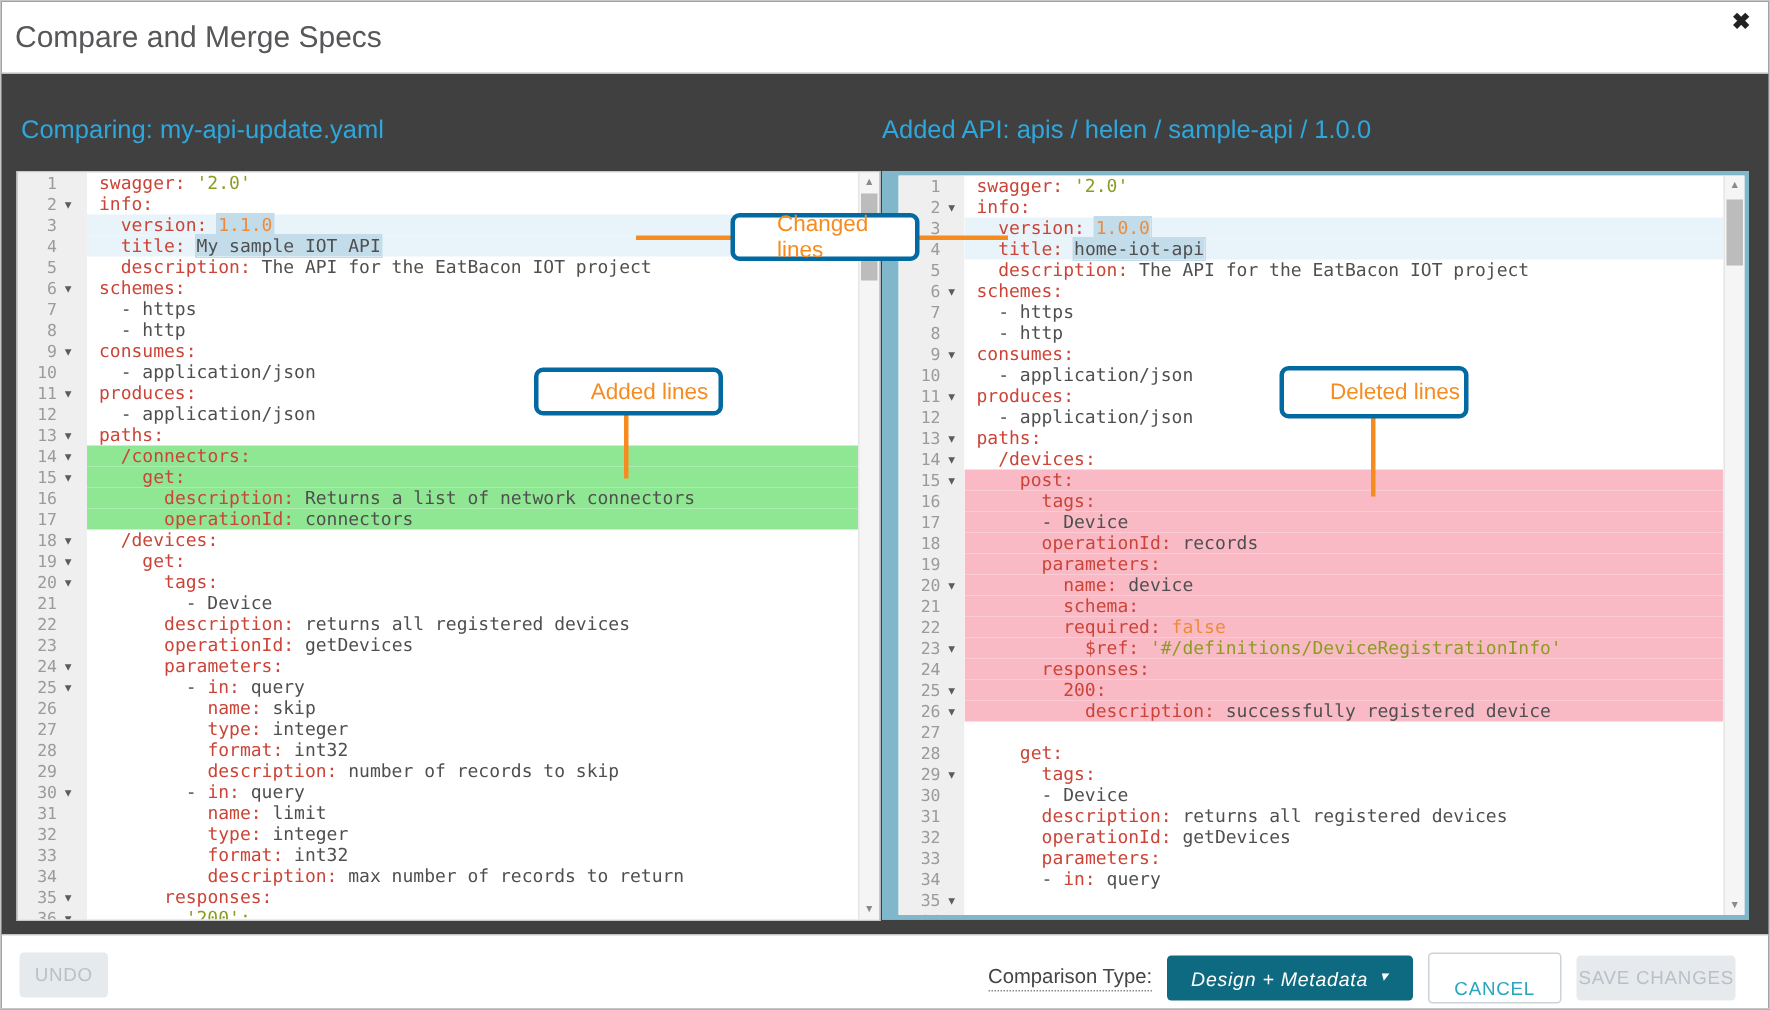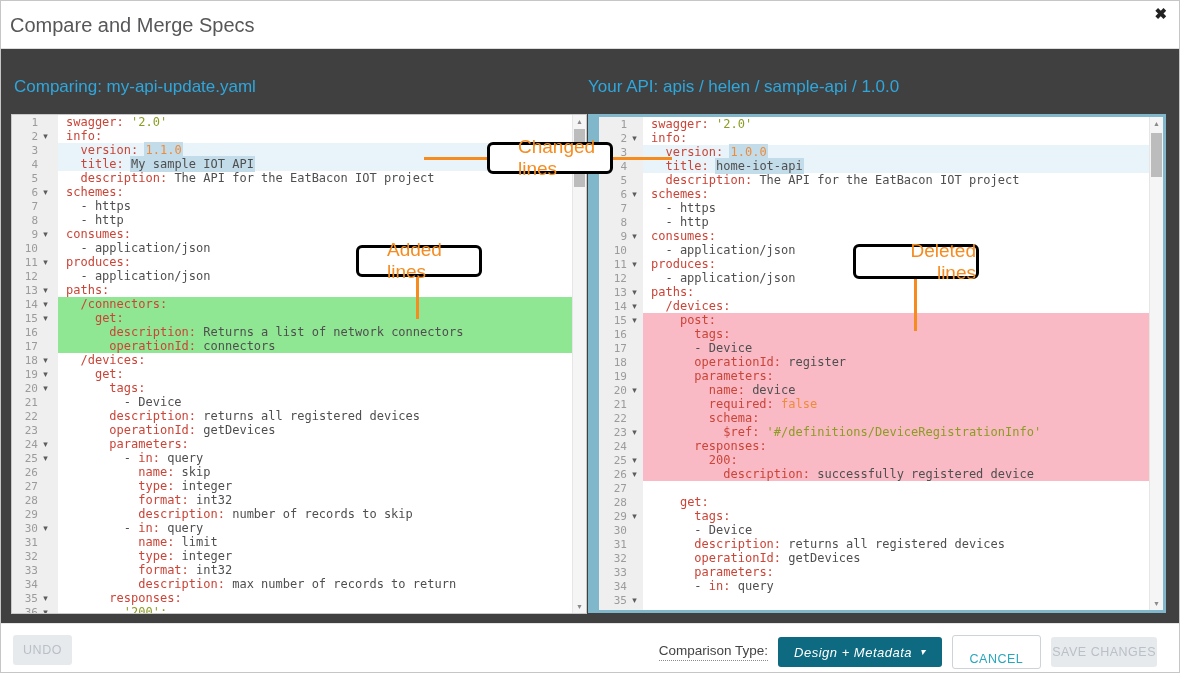--- a/index.html
+++ b/index.html
@@ -51,22 +51,22 @@
   
   .vscroll { flex:0 0 14px; position:relative; background:#f5f5f5; border-left:1px solid #e6e6e6; }
   .sb-arrow { position:absolute; left:0; width:13px; height:13px; text-align:center;
               font-size:7px; line-height:13px; color:#8a8a8a; cursor:pointer; }
   .sb-up { top:0; } .sb-down { bottom:0; }
   .sb-thumb { position:absolute; left:1px; width:11px; background:#bcbcbc; cursor:pointer; }
   #left-panel  .sb-thumb { top:14px; height:58px; }
   #right-panel .sb-thumb { top:16px; height:44px; }
 
   
-  .callout { position:absolute; background:#fff; border:3px solid #000000; border-radius:6px;
-             color:#f68b1f; font-size:19px; display:flex; align-items:center;
+  .callout { position:absolute; background:#fff; border:3px solid #0369a1; border-radius:6px;
+             color:#f68b1f; font-size:15px; display:flex; align-items:center;
              justify-content:center; z-index:6;padding-left:28px; }
   #callout-changed { left:486px; top:141px; width:126px; height:32px; }
   #callout-added   { left:355px; top:244px; width:126px; height:32px; }
   #callout-deleted { left:852px; top:243px; width:126px; height:35px;text-align:right; }
   .conn { position:absolute; background:#f68b1f; z-index:5; }
   #conn-changed-l { left:423px; top:156px; width:64px; height:3px; }
   #conn-changed-r { left:611px; top:156px; width:60px; height:3px; }
   #conn-added     { left:415px; top:275px; width:3px;  height:43px; }
   #conn-deleted   { left:913px; top:277px; width:3px;  height:53px; }
 
@@ -91,21 +91,21 @@
 <body>
 
 <div class="dialog">
 
   <div class="dlg-header">
     <div class="dlg-title">Compare and Merge Specs</div>
     <div class="close-btn">✖</div>
   </div>
 
   <div class="sub-label sub-left">Comparing: my-api-update.yaml</div>
-  <div class="sub-label sub-right">Your API: apis / helen / sample-api / 1.0.0</div>
+  <div class="sub-label sub-right">Added API: apis / helen / sample-api / 1.0.0</div>
 
   <div class="panel" id="left-panel">
     <div class="gutter">
         <div class="grow">
           <span class="lnum">1</span>
           <span class="fold"></span>
         </div>
         <div class="grow">
           <span class="lnum">2</span>
           <span class="fold">▾</span>
@@ -450,25 +450,25 @@
         <div class="crow"><span class="tk-t">  - http</span></div>
         <div class="crow"><span class="tk-k">consumes:</span></div>
         <div class="crow"><span class="tk-t">  - application/json</span></div>
         <div class="crow"><span class="tk-k">produces:</span></div>
         <div class="crow"><span class="tk-t">  - application/json</span></div>
         <div class="crow"><span class="tk-k">paths:</span></div>
         <div class="crow"><span class="tk-t">  </span><span class="tk-k">/devices:</span></div>
         <div class="crow bg-d"><span class="tk-t">    </span><span class="tk-k">post:</span></div>
         <div class="crow bg-d"><span class="tk-t">      </span><span class="tk-k">tags:</span></div>
         <div class="crow bg-d"><span class="tk-t">      - Device</span></div>
-        <div class="crow bg-d"><span class="tk-t">      </span><span class="tk-k">operationId:</span><span class="tk-t"> register</span></div>
+        <div class="crow bg-d"><span class="tk-t">      </span><span class="tk-k">operationId:</span><span class="tk-t"> records</span></div>
         <div class="crow bg-d"><span class="tk-t">      </span><span class="tk-k">parameters:</span></div>
         <div class="crow bg-d"><span class="tk-t">        </span><span class="tk-k">name:</span><span class="tk-t"> device</span></div>
+        <div class="crow bg-d"><span class="tk-t">        </span><span class="tk-k">schema:</span></div>
         <div class="crow bg-d"><span class="tk-t">        </span><span class="tk-k">required:</span><span class="tk-n"> false</span></div>
-        <div class="crow bg-d"><span class="tk-t">        </span><span class="tk-k">schema:</span></div>
         <div class="crow bg-d"><span class="tk-t">          </span><span class="tk-k">$ref:</span><span class="tk-s"> '#/definitions/DeviceRegistrationInfo'</span></div>
         <div class="crow bg-d"><span class="tk-t">      </span><span class="tk-k">responses:</span></div>
         <div class="crow bg-d"><span class="tk-t">        </span><span class="tk-k">200:</span></div>
         <div class="crow bg-d"><span class="tk-t">          </span><span class="tk-k">description:</span><span class="tk-t"> successfully registered device</span></div>
         <div class="crow"></div>
         <div class="crow"><span class="tk-t">    </span><span class="tk-k">get:</span></div>
         <div class="crow"><span class="tk-t">      </span><span class="tk-k">tags:</span></div>
         <div class="crow"><span class="tk-t">      - Device</span></div>
         <div class="crow"><span class="tk-t">      </span><span class="tk-k">description:</span><span class="tk-t"> returns all registered devices</span></div>
         <div class="crow"><span class="tk-t">      </span><span class="tk-k">operationId:</span><span class="tk-t"> getDevices</span></div>

